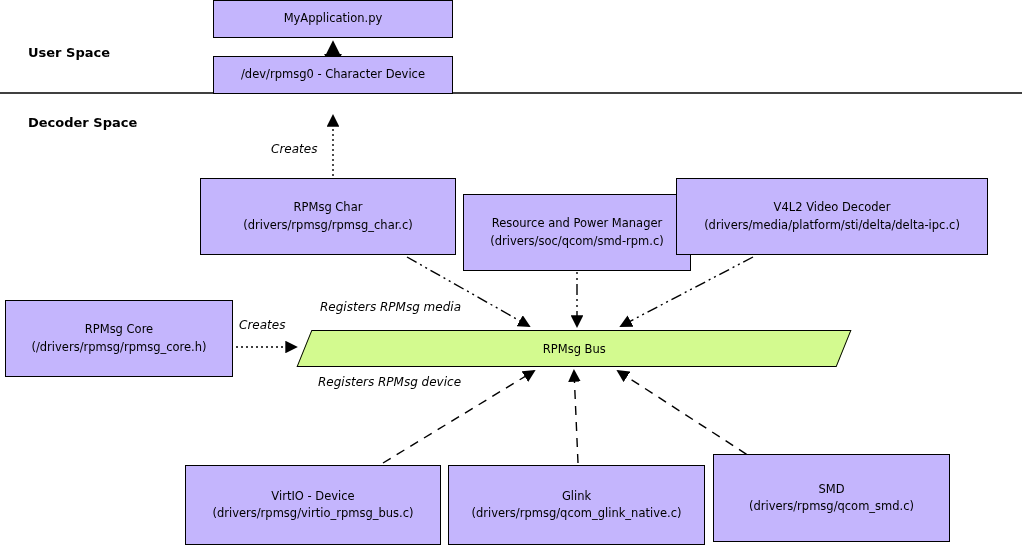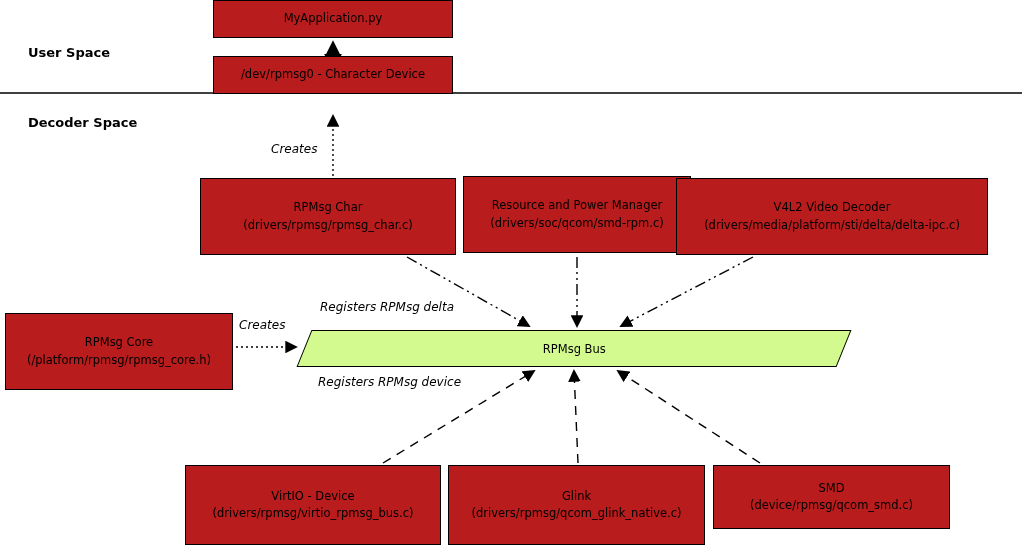--- a/index.html
+++ b/index.html
@@ -1,21 +1,21 @@
 <!DOCTYPE html>
 <html><head>
 <meta charset="utf-8">
 <style>
   * { margin:0; padding:0; box-sizing:border-box; }
   html,body { background:#ffffff; }
   body { font-family:"DejaVu Sans","Liberation Sans",sans-serif; color:#000; }
   .canvas { position:relative; width:1022px; height:550px; background:#fff; overflow:hidden; }
   svg.wires { position:absolute; left:0; top:0; width:1022px; height:550px; }
   .node {
-    position:absolute; background:#b91c1c; border:1.6px solid #000;
+    position:absolute; background:#c4b5fd; border:1.6px solid #000;
     display:flex; flex-direction:column; align-items:center; justify-content:center;
     text-align:center; font-size:11.5px; line-height:1.5; color:#000; padding:2px 4px;
   }
   .bus {
     position:absolute; left:304px; top:330px; width:540px; height:37px;
     background:#d3fa8f; border:1.6px solid #000; transform:skewX(-22deg);
     display:flex; align-items:center; justify-content:center;
   }
   .bus span { transform:skewX(22deg); font-size:11.5px; }
   .label-bold { position:absolute; font-weight:bold; font-size:13px;text-align:center; }
@@ -48,63 +48,63 @@
     <line x1="383" y1="463" x2="534" y2="371" stroke="#000" stroke-width="1.4" stroke-dasharray="9 7" marker-end="url(#arr)"></line>
     <line x1="578" y1="463" x2="574" y2="371" stroke="#000" stroke-width="1.4" stroke-dasharray="9 7" marker-end="url(#arr)"></line>
     <line x1="760" y1="463" x2="618" y2="371" stroke="#000" stroke-width="1.4" stroke-dasharray="9 7" marker-end="url(#arr)"></line>
   </svg>
 
   <div class="label-bold" style="left:28px;top:45px">User Space</div>
   <div class="label-bold" style="left:28px;top:115px">Decoder Space</div>
 
   <div class="label-italic" style="left:271px;top:142px">Creates</div>
   <div class="label-italic" style="left:239px;top:318px">Creates</div>
-  <div class="label-italic" style="left:320px;top:300px">Registers RPMsg delta</div>
+  <div class="label-italic" style="left:320px;top:300px">Registers RPMsg media</div>
   <div class="label-italic" style="left:318px;top:375px">Registers RPMsg device</div>
 
   <div class="node" style="left:213px;top:0;width:240px;height:38px">
     <span>MyApplication.py</span>
   </div>
 
   <div class="node" style="left:213px;top:56px;width:240px;height:38px">
     <span>/dev/rpmsg0 - Character Device</span>
   </div>
 
   <div class="node" style="left:200px;top:178px;width:256px;height:77px">
     <span>RPMsg Char</span>
     <span>(drivers/rpmsg/rpmsg_char.c)</span>
   </div>
 
-  <div class="node" style="left:463px;top:176px;width:228px;height:77px">
+  <div class="node" style="left:463px;top:194px;width:228px;height:77px">
     <span>Resource and Power Manager</span>
     <span>(drivers/soc/qcom/smd-rpm.c)</span>
   </div>
 
   <div class="node" style="left:676px;top:178px;width:312px;height:77px">
     <span>V4L2 Video Decoder</span>
     <span>(drivers/media/platform/sti/delta/delta-ipc.c)</span>
   </div>
 
-  <div class="node" style="left:5px;top:313px;width:228px;height:77px">
+  <div class="node" style="left:5px;top:300px;width:228px;height:77px">
     <span>RPMsg Core</span>
-    <span>(/platform/rpmsg/rpmsg_core.h)</span>
+    <span>(/drivers/rpmsg/rpmsg_core.h)</span>
   </div>
 
   <div class="bus" style="background: rgb(211, 250, 143);">
     <span>RPMsg Bus</span>
   </div>
 
   <div class="node" style="left:185px;top:465px;width:256px;height:80px">
     <span>VirtIO - Device</span>
     <span>(drivers/rpmsg/virtio_rpmsg_bus.c)</span>
   </div>
 
   <div class="node" style="left:448px;top:465px;width:257px;height:80px">
     <span>Glink</span>
     <span>(drivers/rpmsg/qcom_glink_native.c)</span>
   </div>
 
-  <div class="node" style="left:713px;top:465px;width:237px;height:64px">
+  <div class="node" style="left:713px;top:454px;width:237px;height:88px">
     <span>SMD</span>
-    <span>(device/rpmsg/qcom_smd.c)</span>
+    <span>(drivers/rpmsg/qcom_smd.c)</span>
   </div>
 
 </div>
 
 </body></html>

